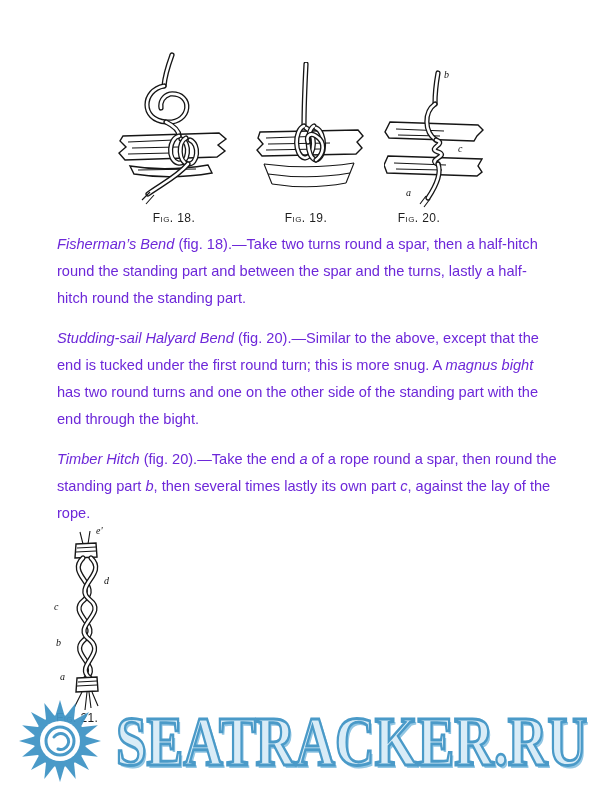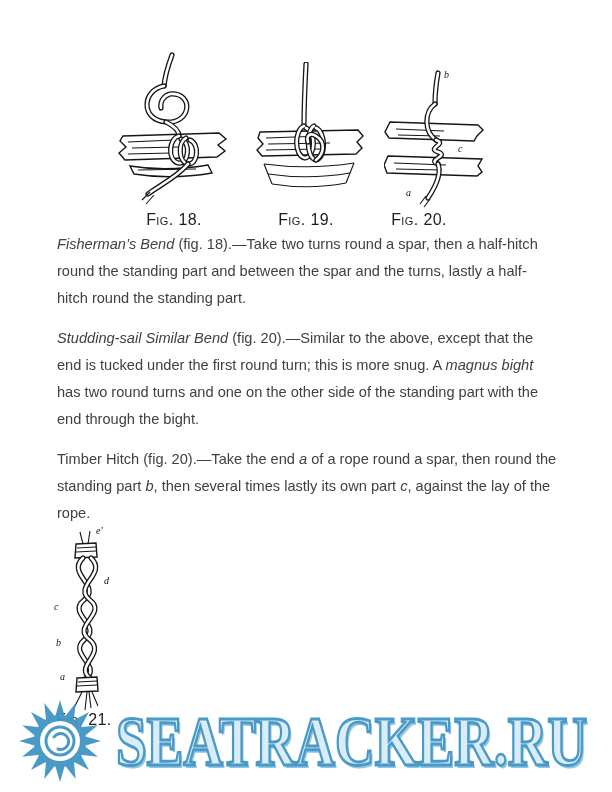--- a/index.html
+++ b/index.html
@@ -8,32 +8,32 @@
     position:relative; width:612px; height:792px; background:#ffffff;
     margin:0 auto; overflow:hidden;
     font-family:"Liberation Sans", sans-serif; color:#242424;
   }
   .figure { position:absolute; }
   .fig-label {
     position:absolute; font-family:"Liberation Serif", serif;
     font-style:italic; font-size:10px; color:#111; line-height:1;
   }
   .fig-caption {
-    position:absolute; font-size:16px; color:#1e1e1e;
+    position:absolute; font-size:12px; color:#1e1e1e;
     font-variant:small-caps; letter-spacing:0.4px;
     text-align:center; width:80px;
   }
   #cap18 { left:134px; top:211px; }
   #cap19 { left:266px; top:211px; }
   #cap20 { left:379px; top:211px; }
   #cap21 { left:56px;  top:711px; width:70px; text-align:left; }
 
   .text-block {
     position:absolute; left:57px; top:231px; width:500px;
-    font-size:14.6px; line-height:27px; color:#404040;
+    font-size:14.6px; line-height:27px; color:#6d28d9;
   }
   .text-block p { margin-bottom:13px; }
 
   
   svg .ro { fill:none; stroke:#161616; stroke-width:5.2; stroke-linecap:round; }
   svg .ri { fill:none; stroke:#ffffff; stroke-width:2.6; stroke-linecap:round; }
   svg .ln { fill:none; stroke:#161616; stroke-width:1.1; }
   svg .spar { fill:#ffffff; stroke:#161616; stroke-width:1.4; }
 
   
@@ -129,22 +129,22 @@
     <span class="fig-label" style="left:74px; top:74px;">c</span>
     <span class="fig-label" style="left:22px; top:118px;">a</span>
   </div>
 
   <div class="fig-caption" id="cap18">Fig. 18.</div>
   <div class="fig-caption" id="cap19">Fig. 19.</div>
   <div class="fig-caption" id="cap20">Fig. 20.</div>
 
   <div class="text-block">
     <p><span style="font-style: italic;">Fisherman’s Bend</span><span> (fig. 18).—Take two turns round a spar, then a half-hitch round the standing part and between the spar and the turns, lastly a half-hitch round the standing part.</span></p>
-    <p><span style="font-style: italic;">Studding-sail Similar Bend</span><span> (fig. 20).—Similar to the above, except that the end is tucked under the first round turn; this is more snug. A </span><span style="font-style: italic;">magnus bight</span><span> has two round turns and one on the other side of the standing part with the end through the bight.</span></p>
-    <p><span style="">Timber Hitch</span><span> (fig. 20).—Take the end </span><span style="font-style: italic;">a</span><span> of a rope round a spar, then round the standing part </span><span style="font-style: italic;">b</span><span>, then several times lastly its own part </span><span style="font-style: italic;">c</span><span>, against the lay of the rope.</span></p>
+    <p><span style="font-style: italic;">Studding-sail Halyard Bend</span><span> (fig. 20).—Similar to the above, except that the end is tucked under the first round turn; this is more snug. A </span><span style="font-style: italic;">magnus bight</span><span> has two round turns and one on the other side of the standing part with the end through the bight.</span></p>
+    <p><span style="font-style: italic;">Timber Hitch</span><span> (fig. 20).—Take the end </span><span style="font-style: italic;">a</span><span> of a rope round a spar, then round the standing part </span><span style="font-style: italic;">b</span><span>, then several times lastly its own part </span><span style="font-style: italic;">c</span><span>, against the lay of the rope.</span></p>
   </div>
 
   <div class="figure" id="fig21" style="left:50px; top:528px; width:80px; height:185px;">
     <svg width="80" height="185" viewBox="0 0 80 185">
       <g>
         <path class="ln" d="M30,4 L33,16 M40,3 L38,16"></path>
         <path class="spar" d="M26,16 L46,15 L47,29 L25,30 Z"></path>
         <path class="ln" d="M27,20 L46,19 M26,24 L46,23"></path>
         <path class="ro" d="M33,30 C16,46 52,58 34,72 C16,86 54,98 34,112 C18,126 52,138 36,150"></path>
         <path class="ri" d="M33,30 C16,46 52,58 34,72 C16,86 54,98 34,112 C18,126 52,138 36,150"></path>

